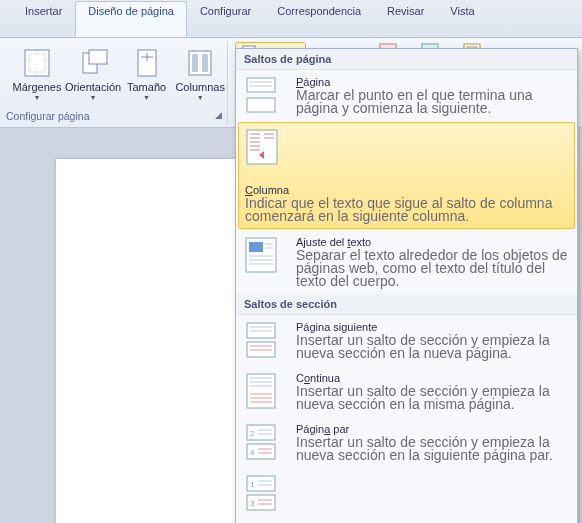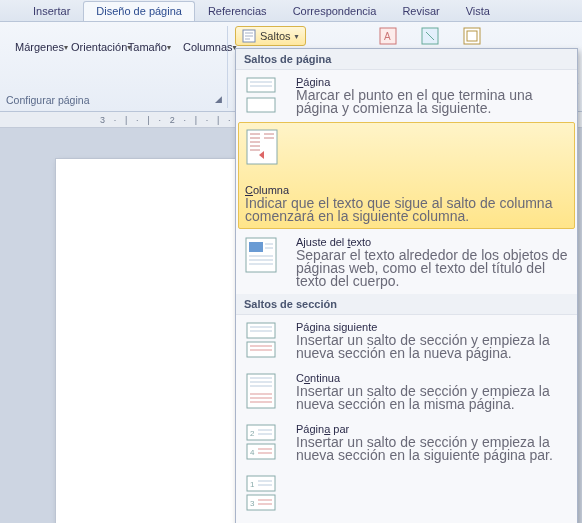--- a/index.html
+++ b/index.html
@@ -9,22 +9,22 @@
     background: #fff;
     width: 582px;
     height: 523px;
     overflow: hidden;
     position: relative;
   }
   .tabs {
     display: flex;
     background: linear-gradient(#e8edf5, #dde5f0);
     border-bottom: 1px solid #b9c5d8;
-    height: 22px;
-    padding-left: 20px;
+    height: 38px;
+    padding-left: 12px;
   }
   .tab {
     padding: 3px 12px 2px;
     color: #3b3b6d;
     cursor: default;
     border: 1px solid transparent;
     border-bottom: none;
     border-radius: 3px 3px 0 0;
     margin-top: 1px;
   }
@@ -55,21 +55,21 @@
     text-align: left;
     color: #5a6a8a;
     font-size: 10.5px;
   }
   .rbtns {
     display: flex;
     gap: 2px;
   }
   .rbtn {
     display: flex;
-    flex-direction: row;
+    flex-direction: column;
     align-items: center;
     padding: 2px 4px;
     border: 1px solid transparent;
     border-radius: 3px;
     cursor: default;
     width: 54px;
     text-align: center;
   }
   .rbtn .ic {
     width: 32px; height: 32px;
@@ -201,21 +201,21 @@
     color: #6a7590;
     font-size: 9px;
   }
 </style>
 </head>
 <body>
 
 <div class="tabs">
   <div class="tab">Insertar</div>
   <div class="tab active">Diseño de página</div>
-  <div class="tab">Referencias</div>
+  <div class="tab">Configurar</div>
   <div class="tab">Correspondencia</div>
   <div class="tab">Revisar</div>
   <div class="tab">Vista</div>
 </div>
 
 <div class="ribbon">
   <div class="group" style="width:222px;">
     <div class="rbtns">
       <div class="rbtn">
         <span class="ic">

